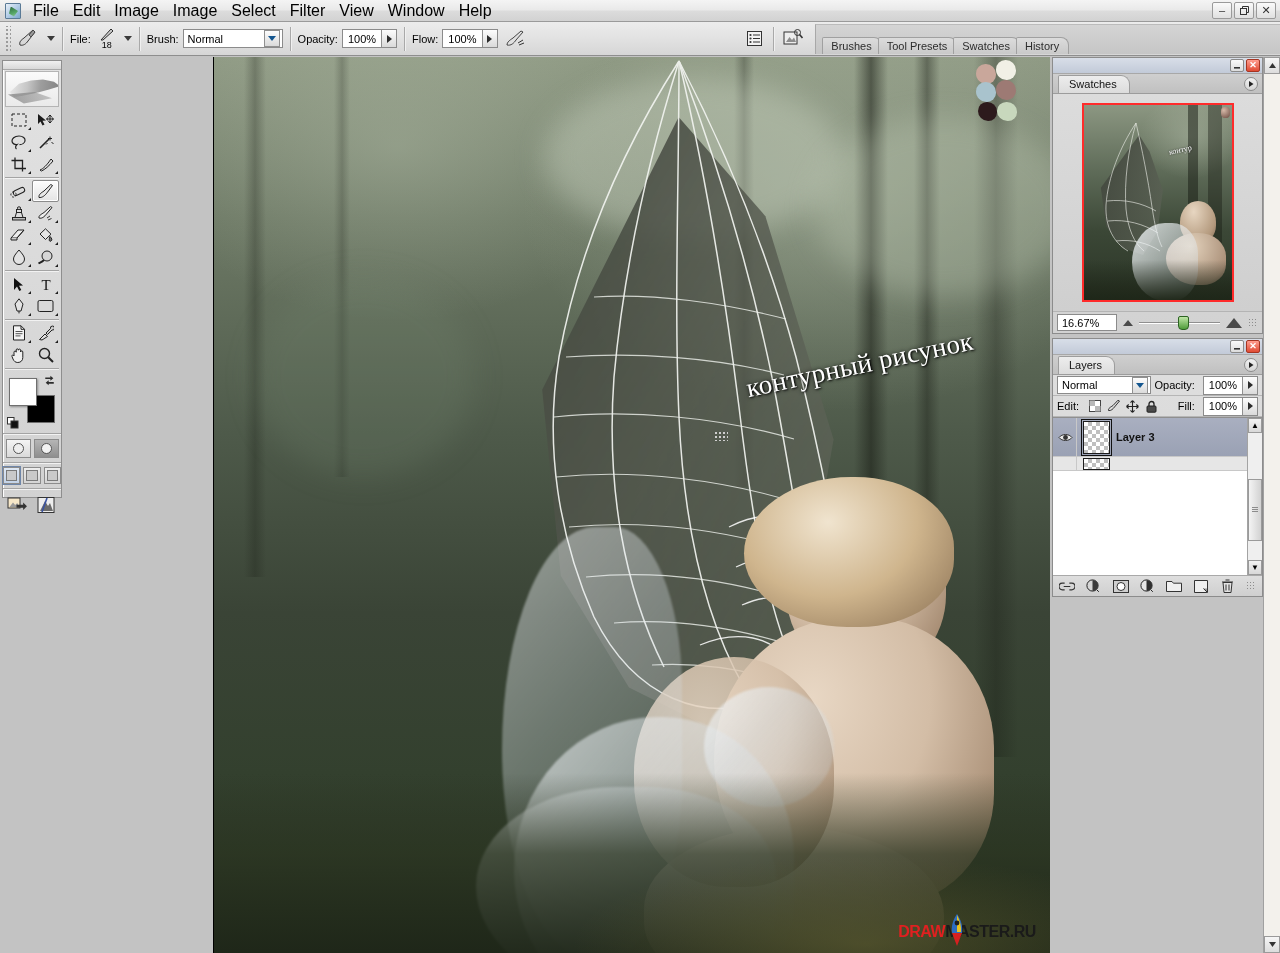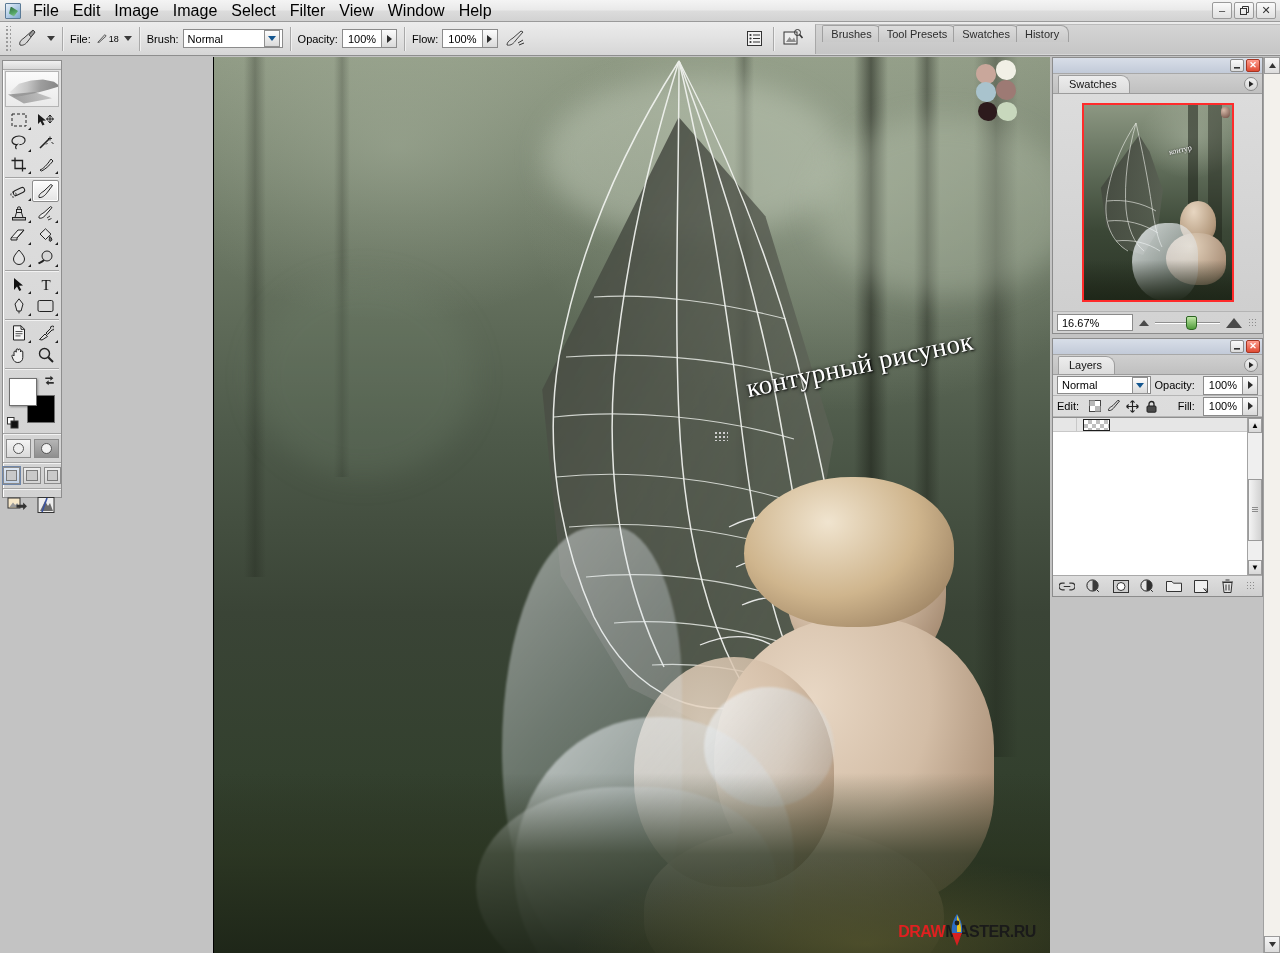--- a/index.html
+++ b/index.html
@@ -58,21 +58,21 @@
     background-image: radial-gradient(#9b9b9b 40%, transparent 41%);
     background-size: 4px 4px; background-position: 1px 2px; }
   .ob-sep { width: 1px; height: 24px; background: #a9a9a9; margin: 0 7px;
             box-shadow: 1px 0 0 #f0f0f0; flex: 0 0 auto; }
   .ob-label { font-size: 11px; color: #000; margin-right: 4px; white-space: nowrap; }
   .tool-well {
     width: 28px; height: 24px; display: flex; align-items: center; justify-content: center;
     position: relative;
   }
   .brush-swatch {
-    width: 24px; height: 22px; display: flex; flex-direction: row;
+    width: 24px; height: 22px; display: flex; flex-direction: column;
     align-items: center; justify-content: flex-start;
   }
   .brush-size { font-size: 9px; color: #000; line-height: 8px; }
   .arrow-dn {
     width: 0; height: 0; border-left: 4px solid transparent; border-right: 4px solid transparent;
     border-top: 5px solid #3a3a3a; margin-left: 5px; flex: 0 0 auto;
   }
   .combo {
     height: 19px; border: 1px solid #8b8b8b; background: #fff; display: flex;
     align-items: center; padding: 0 2px 0 4px; font-size: 11px;
@@ -94,21 +94,21 @@
   .tri-r { width: 0; height: 0; border-top: 4px solid transparent;
     border-bottom: 4px solid transparent; border-left: 5px solid #2c2c2c; }
   .tri-dn-sm { width: 0; height: 0; border-left: 4px solid transparent;
     border-right: 4px solid transparent; border-top: 5px solid #14568f; }
   .ob-icon-btn {
     width: 24px; height: 24px; display: flex; align-items: center; justify-content: center;
   }
 
   
   .well {
-    margin-left: 10px; height: 30px; flex: 1 1 auto; display: flex; 
+    margin-left: 10px; height: 30px; flex: 1 1 auto; display: flex; align-items: flex-end;
     background: linear-gradient(to bottom,#d4d4d4,#c6c6c6);
     border-left: 1px solid #a8a8a8; border-top: 1px solid #bbb; padding-left: 6px;
   }
   .well-tab {
     height: 17px; padding: 0 9px 0 8px; margin-right: -4px;
     background: linear-gradient(to bottom,#dcdcdc,#c9c9c9);
     border: 1px solid #a0a0a0; border-bottom: none;
     border-radius: 2px 8px 0 0;
     font-size: 11px; color: #2d2d2d; line-height: 16px;
     transform: skewX(0deg);
@@ -233,21 +233,21 @@
   }
   .pal-body { padding: 0; }
 
   
   .nav-thumbwrap { height: 217px; display: flex; align-items: center; justify-content: center;
                    background: linear-gradient(to bottom,#dcdcdc,#cfcfcf); }
   .nav-thumb { width: 152px; height: 199px; border: 2px solid #ff2b2b; position: relative;
                overflow: hidden; background: #3a4038; }
   .nav-footer { height: 22px; display: flex; align-items: center; gap: 6px;
                 padding: 0 4px; border-top: 1px solid #b4b4b4; }
-  .zoom-field { width: 76px; height: 17px; background: #fff; border: 1px solid #8b8b8b;
+  .zoom-field { width: 60px; height: 17px; background: #fff; border: 1px solid #8b8b8b;
                 font-size: 11px; display: flex; align-items: center; padding-left: 4px; }
   .zs-small { width: 0; height: 0; border-left: 5px solid transparent;
               border-right: 5px solid transparent; border-bottom: 6px solid #4a4a4a; }
   .zs-big { width: 0; height: 0; border-left: 8px solid transparent;
             border-right: 8px solid transparent; border-bottom: 10px solid #4a4a4a; }
   .zoom-slider { flex: 1 1 auto; height: 14px; position: relative; }
   .zoom-track { position: absolute; left: 0; right: 0; top: 6px; height: 2px;
                 background: #8f8f8f; border-bottom: 1px solid #fff; }
   .zoom-knob { position: absolute; left: 48%; top: 0px; width: 11px; height: 14px;
                background: linear-gradient(to bottom,#bfe6a6,#4f9c3a);
@@ -912,20 +912,30 @@
           <span class="nv" style="min-width:30px">100%</span>
           <span class="nb">
               <span class="tri-r"></span>
             </span>
         </div>
       </div>
 
       <div class="layer-list">
         <div class="ll-inner">
 
+          <div class="layer-row sel">
+            <div class="eye-cell">
+              <svg width="15" height="11" viewBox="0 0 15 11">
+                <path d="M1 5.5 C4 1.5 11 1.5 14 5.5 C11 9.5 4 9.5 1 5.5 Z" fill="#e8e8e8" stroke="#333"></path>
+                <circle cx="7.5" cy="5.5" r="2.4" fill="#333"></circle>
+              </svg>
+            </div>
+            <div class="thumb sel-th"></div>
+            <div class="layer-name b">Layer 3</div>
+          </div>
 
 
 
           <div class="layer-row" style="height:14px">
             <div class="eye-cell"></div>
             <div class="thumb" style="height:12px">
               
             </div>
           </div>
         </div>

